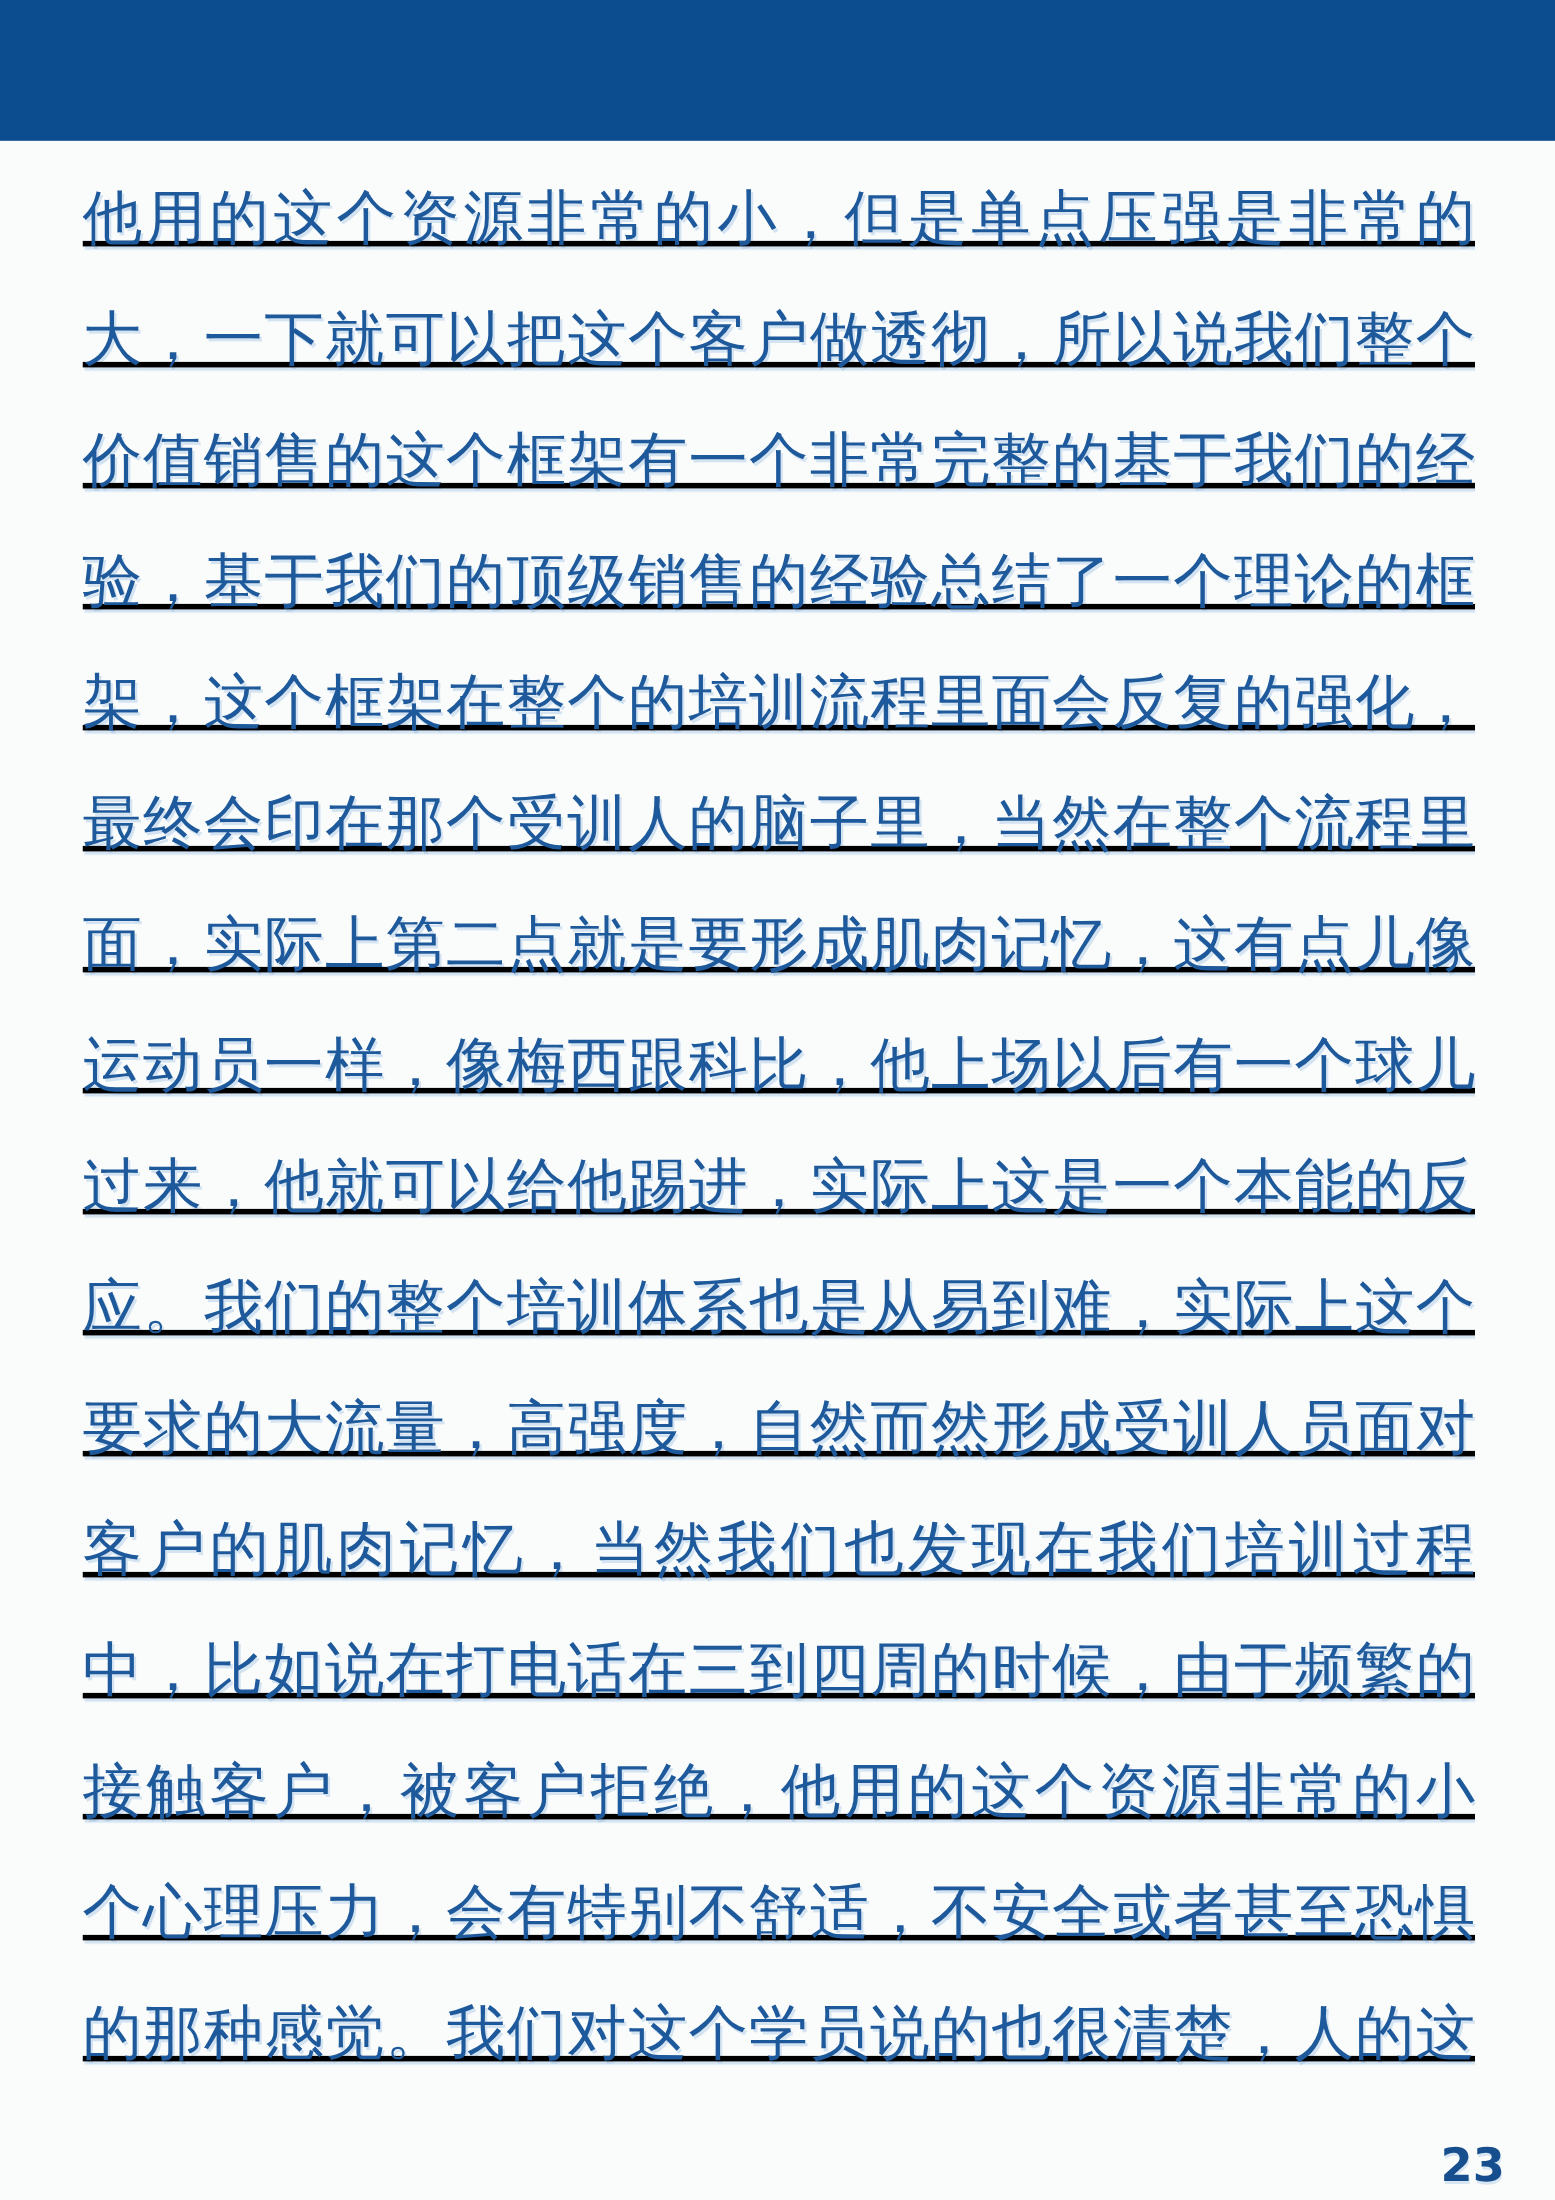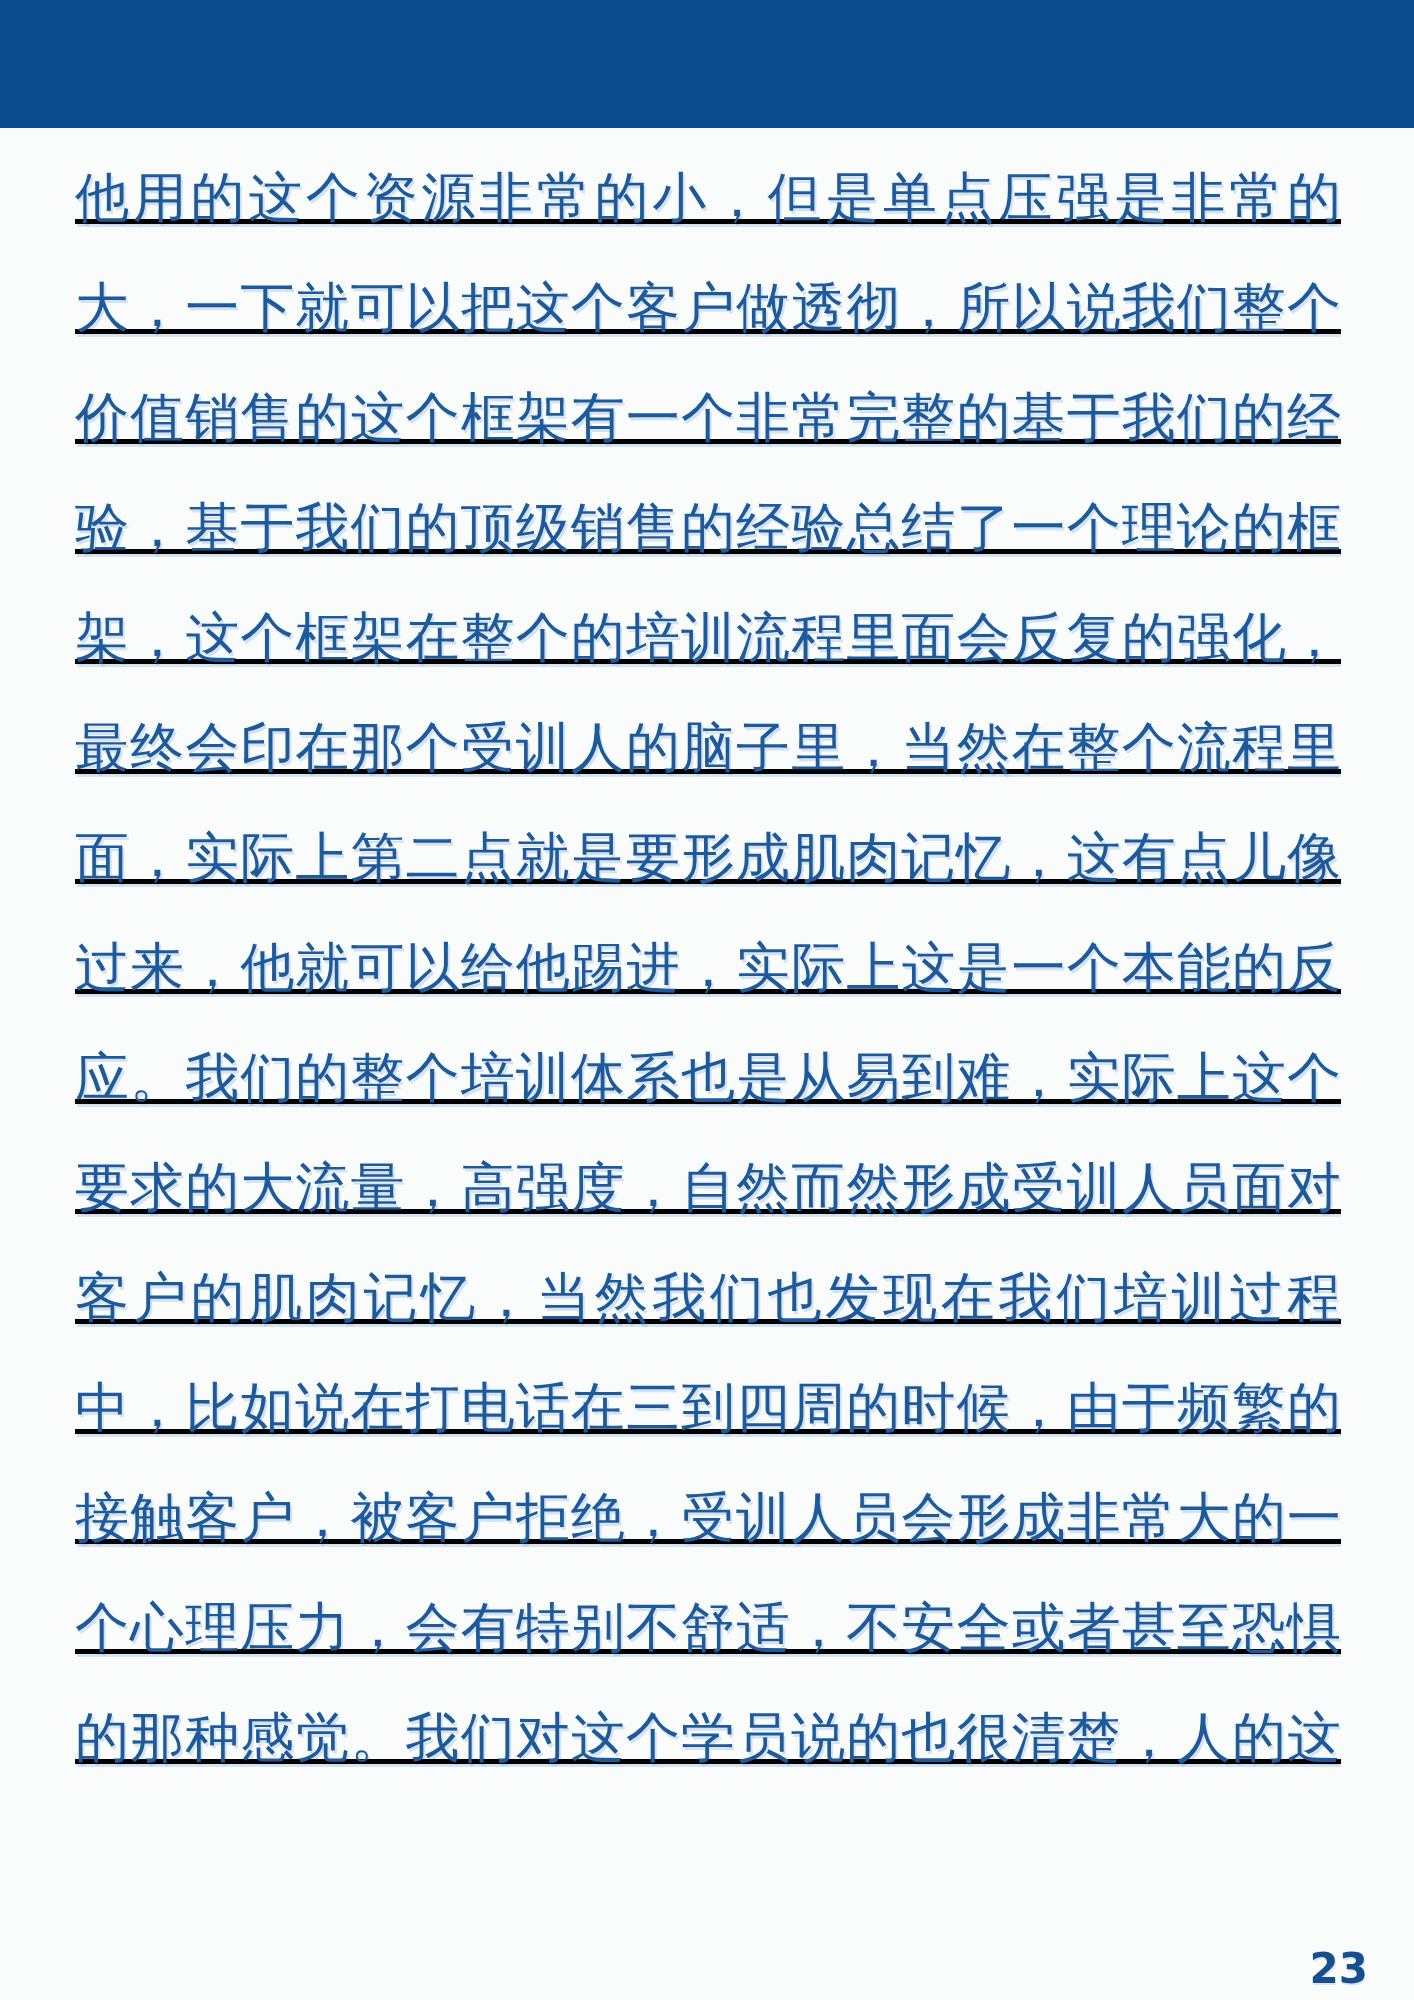--- a/index.html
+++ b/index.html
@@ -60,23 +60,24 @@
 <div class="header-bar"></div>
 
 <main class="content">
   <div class="text-line">他用的这个资源非常的小，但是单点压强是非常的</div>
   <div class="text-line">大，一下就可以把这个客户做透彻，所以说我们整个</div>
   <div class="text-line">价值销售的这个框架有一个非常完整的基于我们的经</div>
   <div class="text-line">验，基于我们的顶级销售的经验总结了一个理论的框</div>
   <div class="text-line">架，这个框架在整个的培训流程里面会反复的强化，</div>
   <div class="text-line">最终会印在那个受训人的脑子里，当然在整个流程里</div>
   <div class="text-line">面，实际上第二点就是要形成肌肉记忆，这有点儿像</div>
+  <div class="text-line">运动员一样，像梅西跟科比，他上场以后有一个球儿</div>
   <div class="text-line">过来，他就可以给他踢进，实际上这是一个本能的反</div>
   <div class="text-line">应。我们的整个培训体系也是从易到难，实际上这个</div>
   <div class="text-line">要求的大流量，高强度，自然而然形成受训人员面对</div>
   <div class="text-line">客户的肌肉记忆，当然我们也发现在我们培训过程</div>
   <div class="text-line">中，比如说在打电话在三到四周的时候，由于频繁的</div>
-  <div class="text-line">接触客户，被客户拒绝，受训人员会形成非常大的一</div>
+  <div class="text-line">接触客户，被客户拒绝，他用的这个资源非常的小</div>
   <div class="text-line">个心理压力，会有特别不舒适，不安全或者甚至恐惧</div>
   <div class="text-line">的那种感觉。我们对这个学员说的也很清楚，人的这</div>
 </main>
 
 <div class="page-number">23</div>
 
 </body></html>

